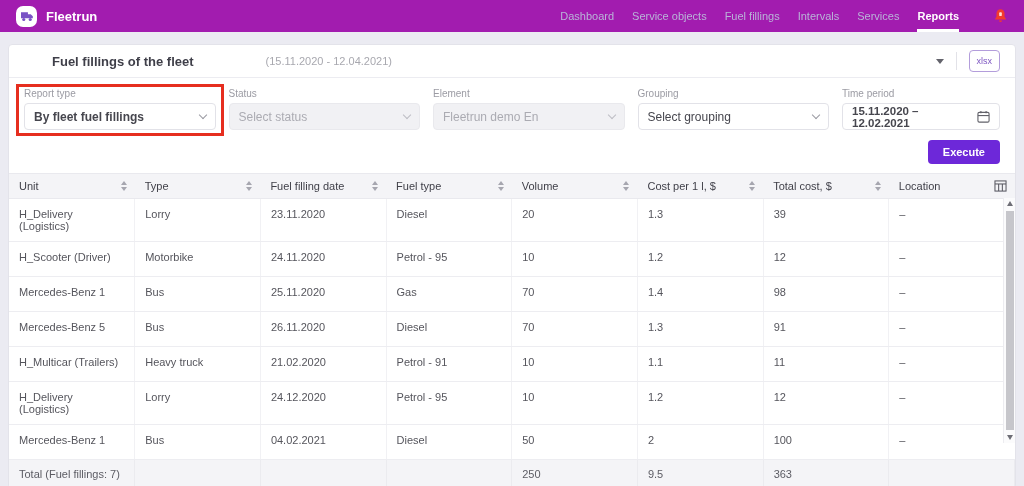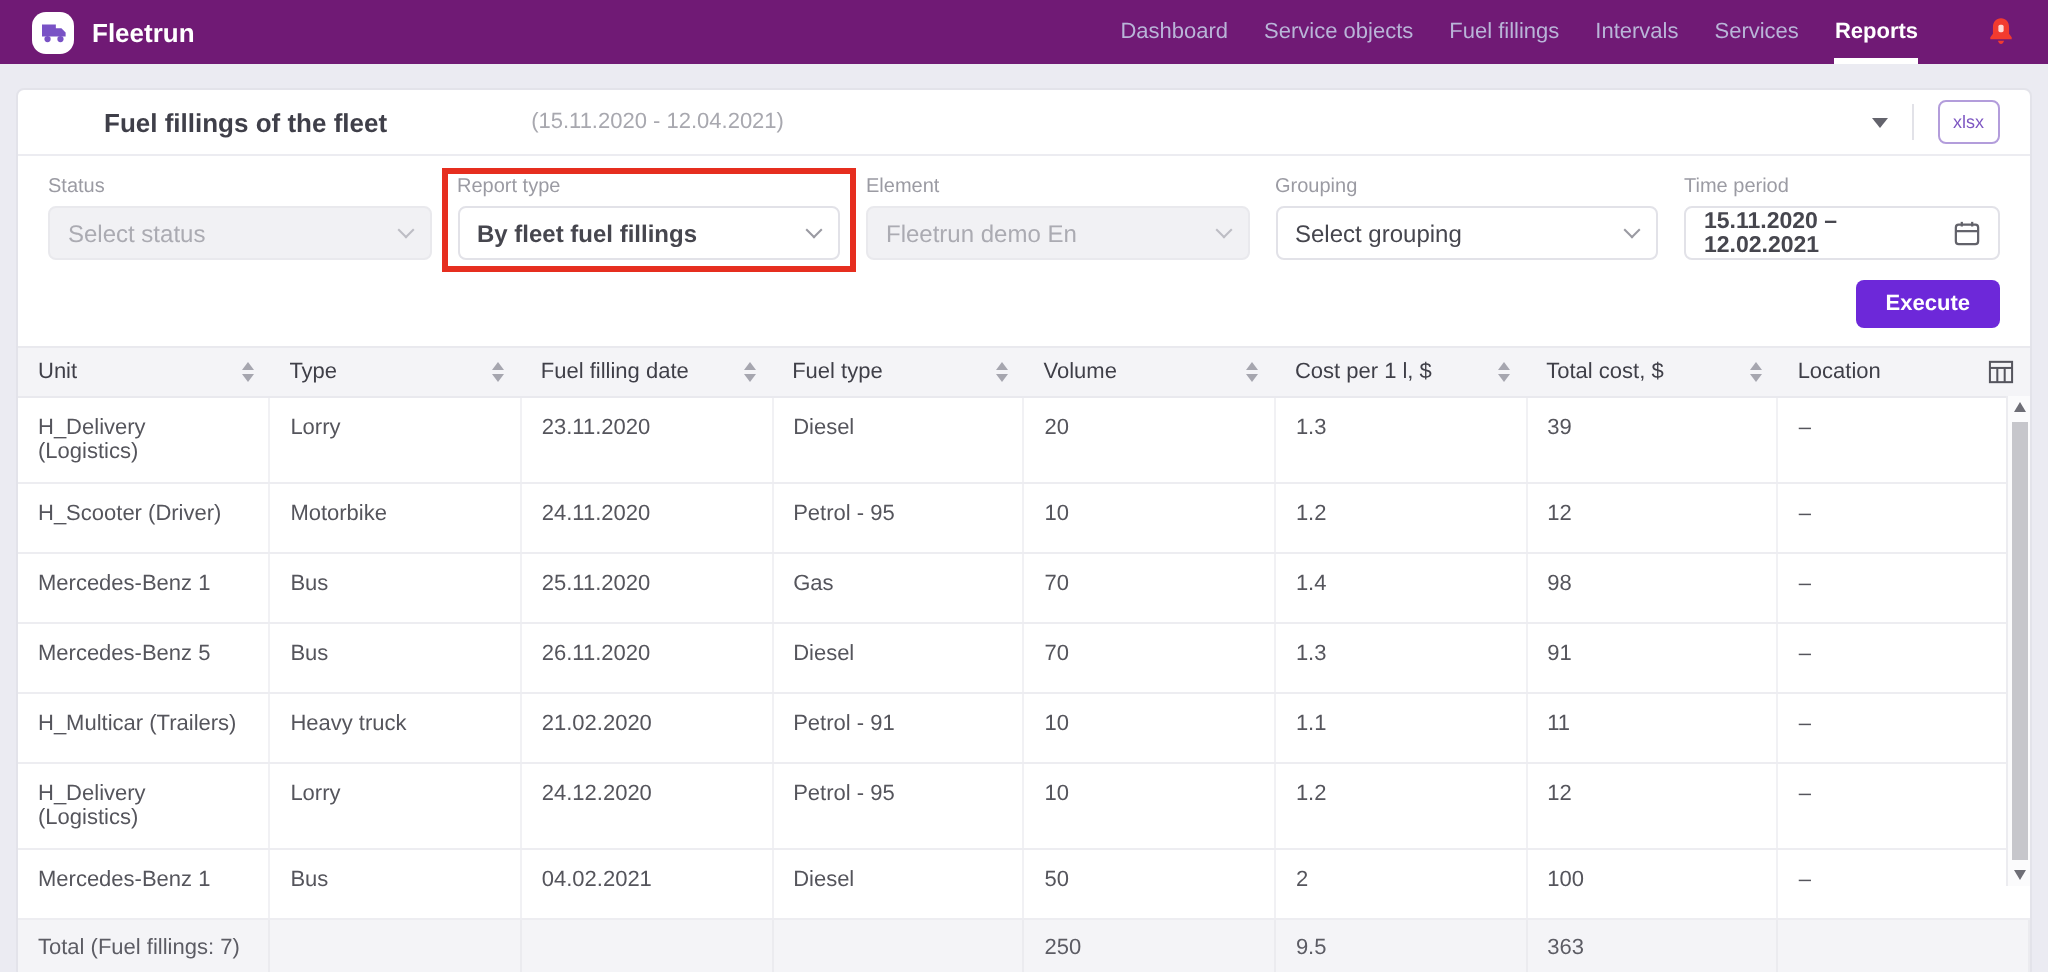--- a/index.html
+++ b/index.html
@@ -4,21 +4,21 @@
 <style>
   * { box-sizing: border-box; margin: 0; padding: 0; }
   html, body { width: 1024px; height: 486px; overflow: hidden; }
   body {
     background: #ebebf2;
     font-family: "Liberation Sans", "DejaVu Sans", sans-serif;
     color: #4d4d55;
   }
   
   .navbar {
-    height: 32px; background: #701a75; display: flex; align-items: center;
+    height: 32px; background: #a21caf; display: flex; align-items: center;
     padding: 0 16px; color: #fff;
   }
   .brand { display: flex; align-items: center; gap: 9px; font-weight: bold; font-size: 13px; }
   .logo {
     width: 21px; height: 21px; background: #fff; border-radius: 7px;
     display: flex; align-items: center; justify-content: center;
   }
   .nav-items { margin-left: auto; display: flex; gap: 18px; height: 32px; align-items: stretch; margin-right: 34px; }
   .nav-item {
     color: #b9b5d8; font-size: 11px; display: flex; align-items: center;
@@ -158,31 +158,31 @@
     <span class="daterange">(15.11.2020 - 12.04.2021)</span>
     <div class="header-actions">
       <span class="chev-down"></span>
       <span class="vdiv"></span>
       <button class="xlsx-btn">xlsx</button>
     </div>
   </header>
 
   <section class="filters">
     <div class="filter-group">
-      <div class="fg-label">Status</div>
-      <div class="select disabled">
-        <span class="val">Select status</span>
-        <span class="chevron"></span>
-      </div>
-    </div>
-    <div class="filter-group">
       <div class="red-box"></div>
       <div class="fg-label">Report type</div>
       <div class="select">
         <span class="val">By fleet fuel fillings</span>
+        <span class="chevron"></span>
+      </div>
+    </div>
+    <div class="filter-group">
+      <div class="fg-label">Status</div>
+      <div class="select disabled">
+        <span class="val">Select status</span>
         <span class="chevron"></span>
       </div>
     </div>
     <div class="filter-group">
       <div class="fg-label">Element</div>
       <div class="select disabled">
         <span class="val">Fleetrun demo En</span>
         <span class="chevron"></span>
       </div>
     </div>

